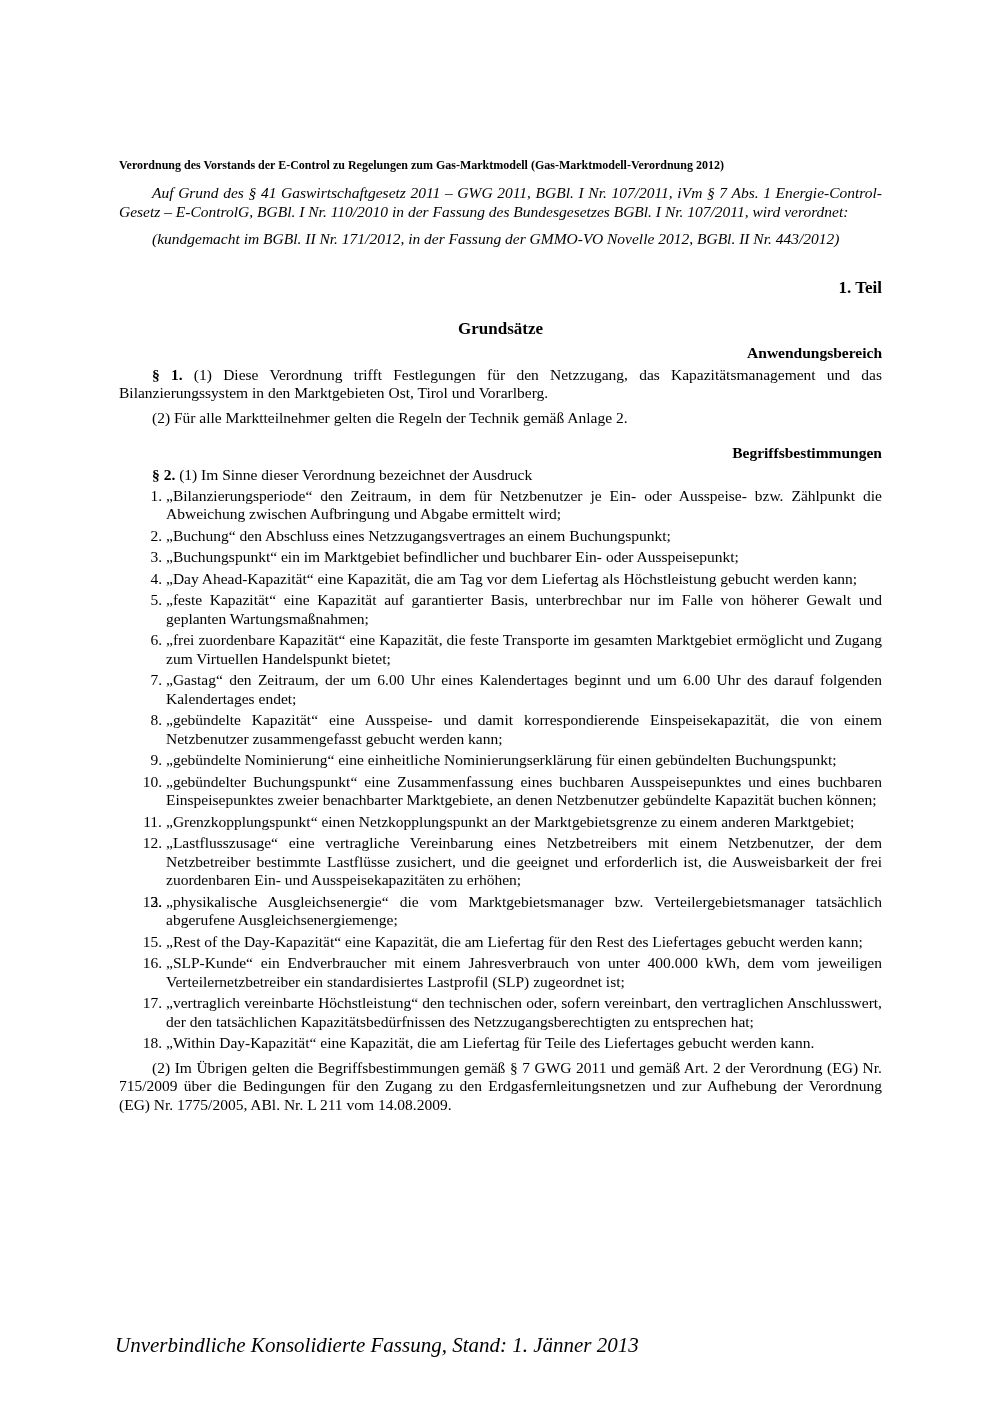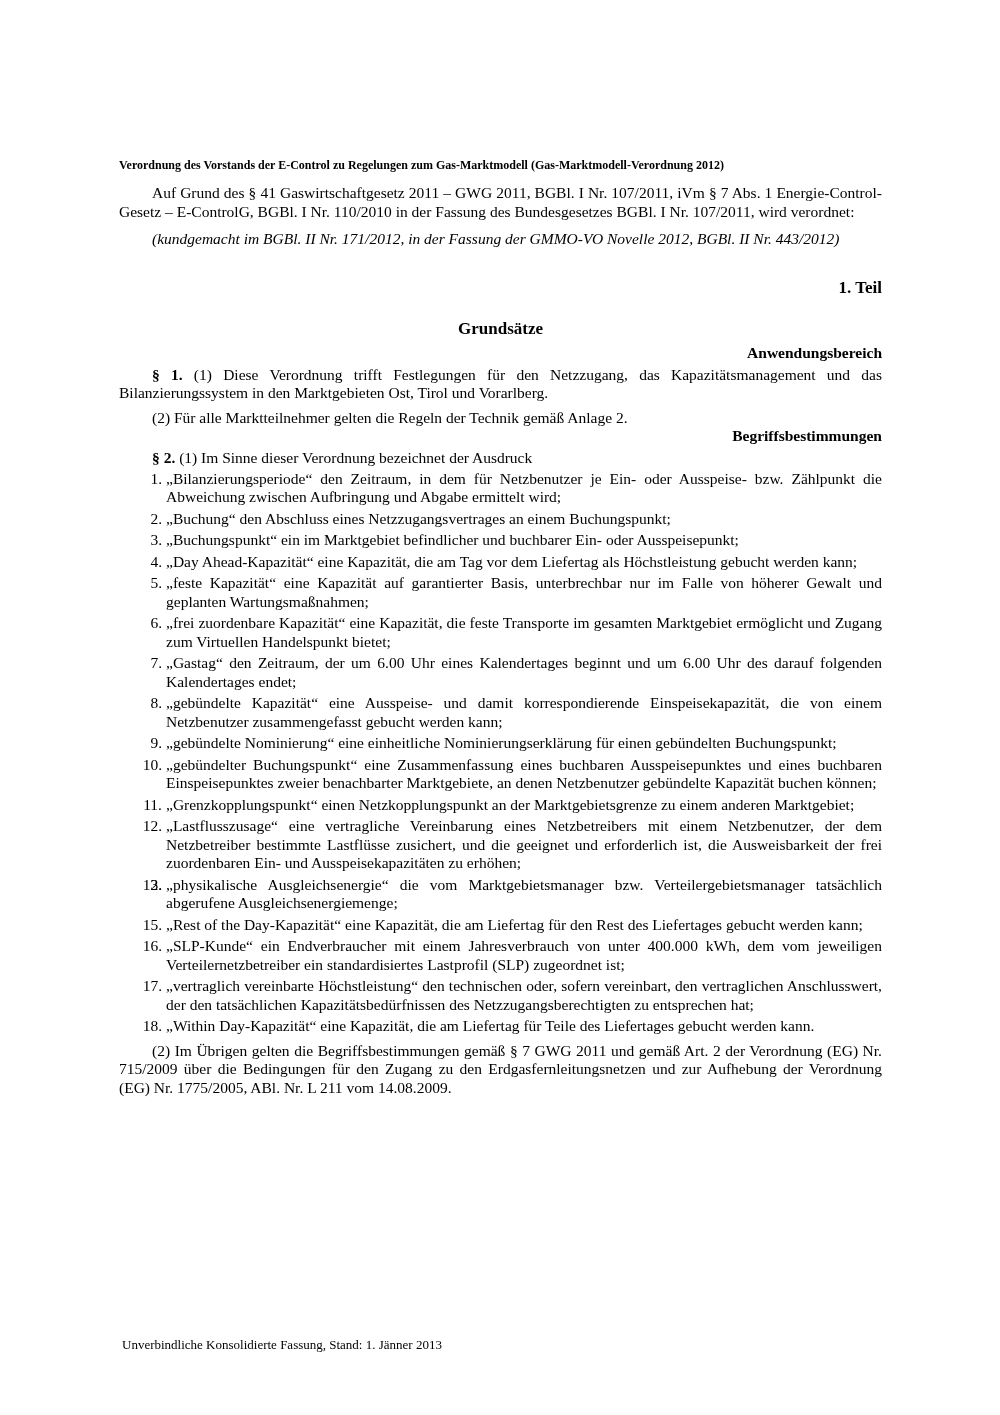--- a/index.html
+++ b/index.html
@@ -3,47 +3,47 @@
 <meta charset="utf-8">
 <style>
   html, body { margin: 0; padding: 0; background: #ffffff; }
   body { width: 1000px; height: 1415px; position: relative; overflow: hidden;
          font-family: "Liberation Serif", serif; color: #000; }
   .page { position: absolute; left: 119px; top: 155px; width: 763px; }
   .title { font-weight: bold; font-size: 12px; line-height: 20px; text-align: justify; margin: 0 0 9px 0; }
   p { margin: 0; font-size: 15.5px; line-height: 18.5px; text-align: justify; }
   .indent { text-indent: 33px; }
   .promulg { font-style: italic; margin-top: 9px; }
-  .intro { margin-top: 0; }
+  .intro { margin-top: 0; font-style: italic; }
   .h-teil { text-align: right; font-weight: bold; font-size: 17px; line-height: 20px; margin-top: 29px; }
   .h-grund { text-align: center; font-weight: bold; font-size: 17px; line-height: 20px; margin-top: 21px; }
   .h-sub { text-align: right; font-weight: bold; font-size: 15.5px; line-height: 18px; margin-top: 5px; margin-bottom: 4px; }
   .gap { margin-top: 6px; }
   ol.defs { list-style: none; margin: 2px 0 0 0; padding: 0; }
   ol.defs li { position: relative; padding-left: 47px; font-size: 15.5px; line-height: 18.5px;
                text-align: justify; margin-bottom: 3px; }
   ol.defs li .num { position: absolute; left: 0; width: 43px; text-align: right; }
-  .footer { position: absolute; left: 122px; top: 1336px; font-size: 13px; line-height: 18px; }
+  .footer { position: absolute; left: 115px; top: 1336px; font-size: 21px; line-height: 18px; font-style: italic; }
 </style>
 </head>
 <body>
 
 <div class="page">
   <div class="title">Verordnung des Vorstands der E-Control zu Regelungen zum Gas-Marktmodell (Gas-Marktmodell-Verordnung 2012)</div>
   <p class="indent intro">Auf Grund des § 41 Gaswirtschaftgesetz 2011 – GWG 2011, BGBl. I Nr. 107/2011, iVm § 7 Abs. 1 Energie-Control-Gesetz – E-ControlG, BGBl. I Nr. 110/2010 in der Fassung des Bundesgesetzes BGBl. I Nr. 107/2011, wird verordnet:</p>
   <p class="indent promulg">(kundgemacht im BGBl. II Nr. 171/2012, in der Fassung der GMMO-VO Novelle 2012, BGBl. II Nr. 443/2012)</p>
 
   <div class="h-teil">1. Teil</div>
   <div class="h-grund">Grundsätze</div>
 
   <div class="h-sub">Anwendungsbereich</div>
   <p class="indent"><b>§ 1.</b><span> (1) Diese Verordnung trifft Festlegungen für den Netzzugang, das Kapazitätsmanagement und das Bilanzierungssystem in den Marktgebieten Ost, Tirol und Vorarlberg.</span></p>
   <p class="indent gap">(2) Für alle Marktteilnehmer gelten die Regeln der Technik gemäß Anlage 2.</p>
 
-  <div class="h-sub" style="margin-top:0">Begriffsbestimmungen</div>
+  <div class="h-sub" style="margin-top:17px">Begriffsbestimmungen</div>
   <p class="indent"><b>§ 2.</b><span> (1) Im Sinne dieser Verordnung bezeichnet der Ausdruck</span></p>
 
   <ol class="defs" id="defs-list">
       <li><span class="num">1.</span><span>„Bilanzierungsperiode“ den Zeitraum, in dem für Netzbenutzer je Ein- oder Ausspeise- bzw. Zählpunkt die Abweichung zwischen Aufbringung und Abgabe ermittelt wird;</span></li>
       <li><span class="num">2.</span><span>„Buchung“ den Abschluss eines Netzzugangsvertrages an einem Buchungspunkt;</span></li>
       <li><span class="num">3.</span><span>„Buchungspunkt“ ein im Marktgebiet befindlicher und buchbarer Ein- oder Ausspeisepunkt;</span></li>
       <li><span class="num">4.</span><span>„Day Ahead-Kapazität“ eine Kapazität, die am Tag vor dem Liefertag als Höchstleistung gebucht werden kann;</span></li>
       <li><span class="num">5.</span><span>„feste Kapazität“ eine Kapazität auf garantierter Basis, unterbrechbar nur im Falle von höherer Gewalt und geplanten Wartungsmaßnahmen;</span></li>
       <li><span class="num">6.</span><span>„frei zuordenbare Kapazität“ eine Kapazität, die feste Transporte im gesamten Marktgebiet ermöglicht und Zugang zum Virtuellen Handelspunkt bietet;</span></li>
       <li><span class="num">7.</span><span>„Gastag“ den Zeitraum, der um 6.00 Uhr eines Kalendertages beginnt und um 6.00 Uhr des darauf folgenden Kalendertages endet;</span></li>

